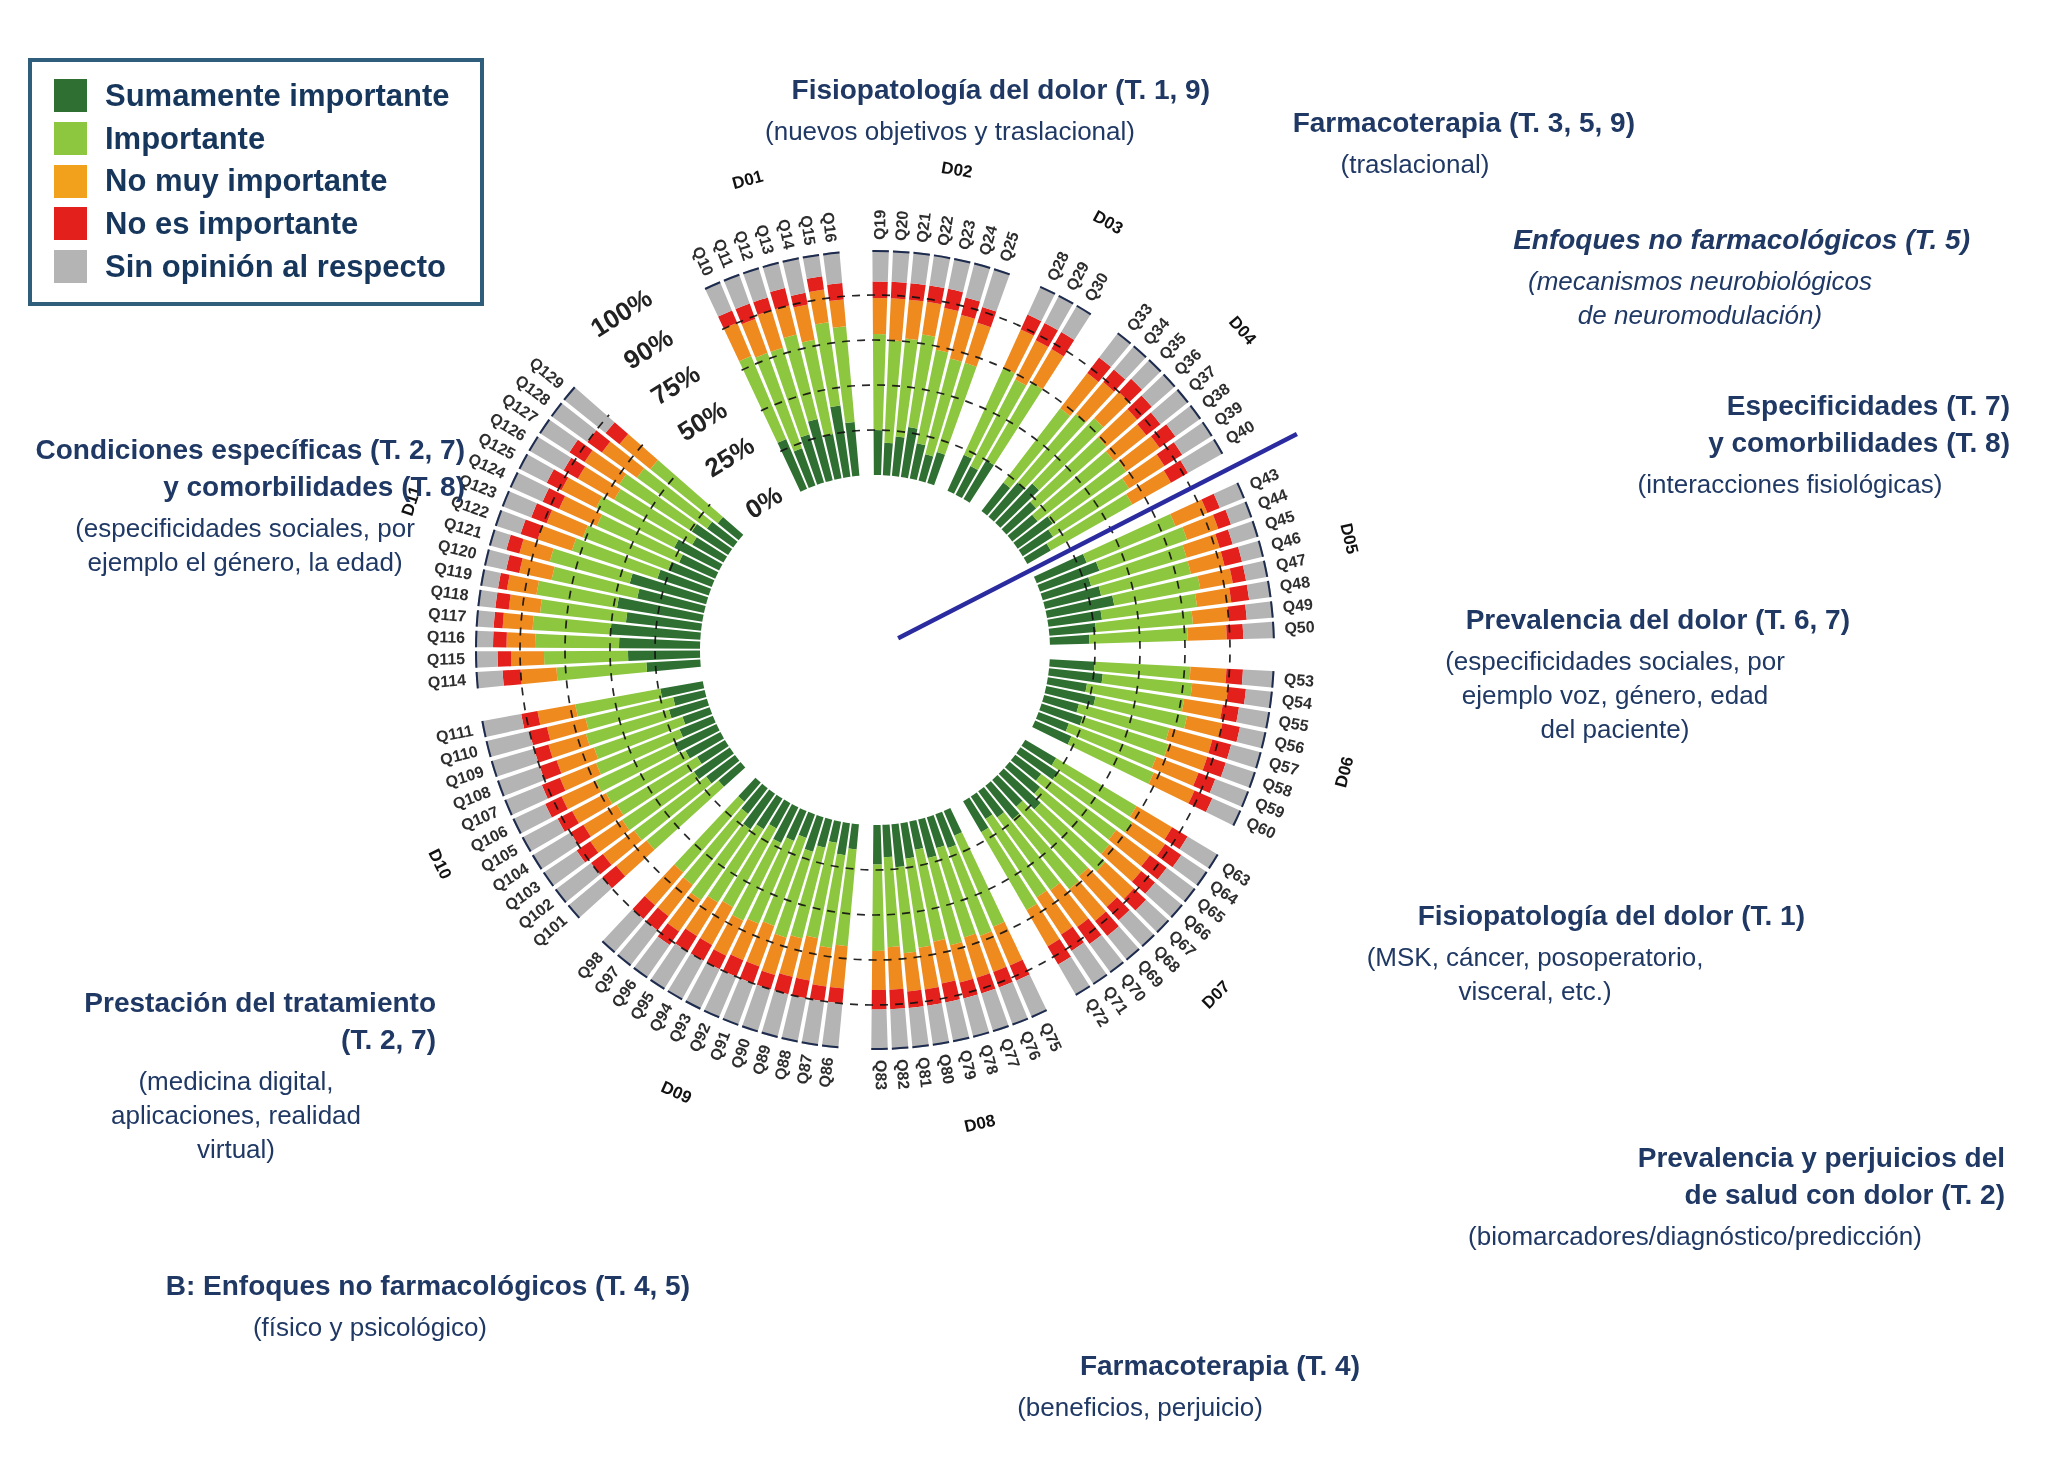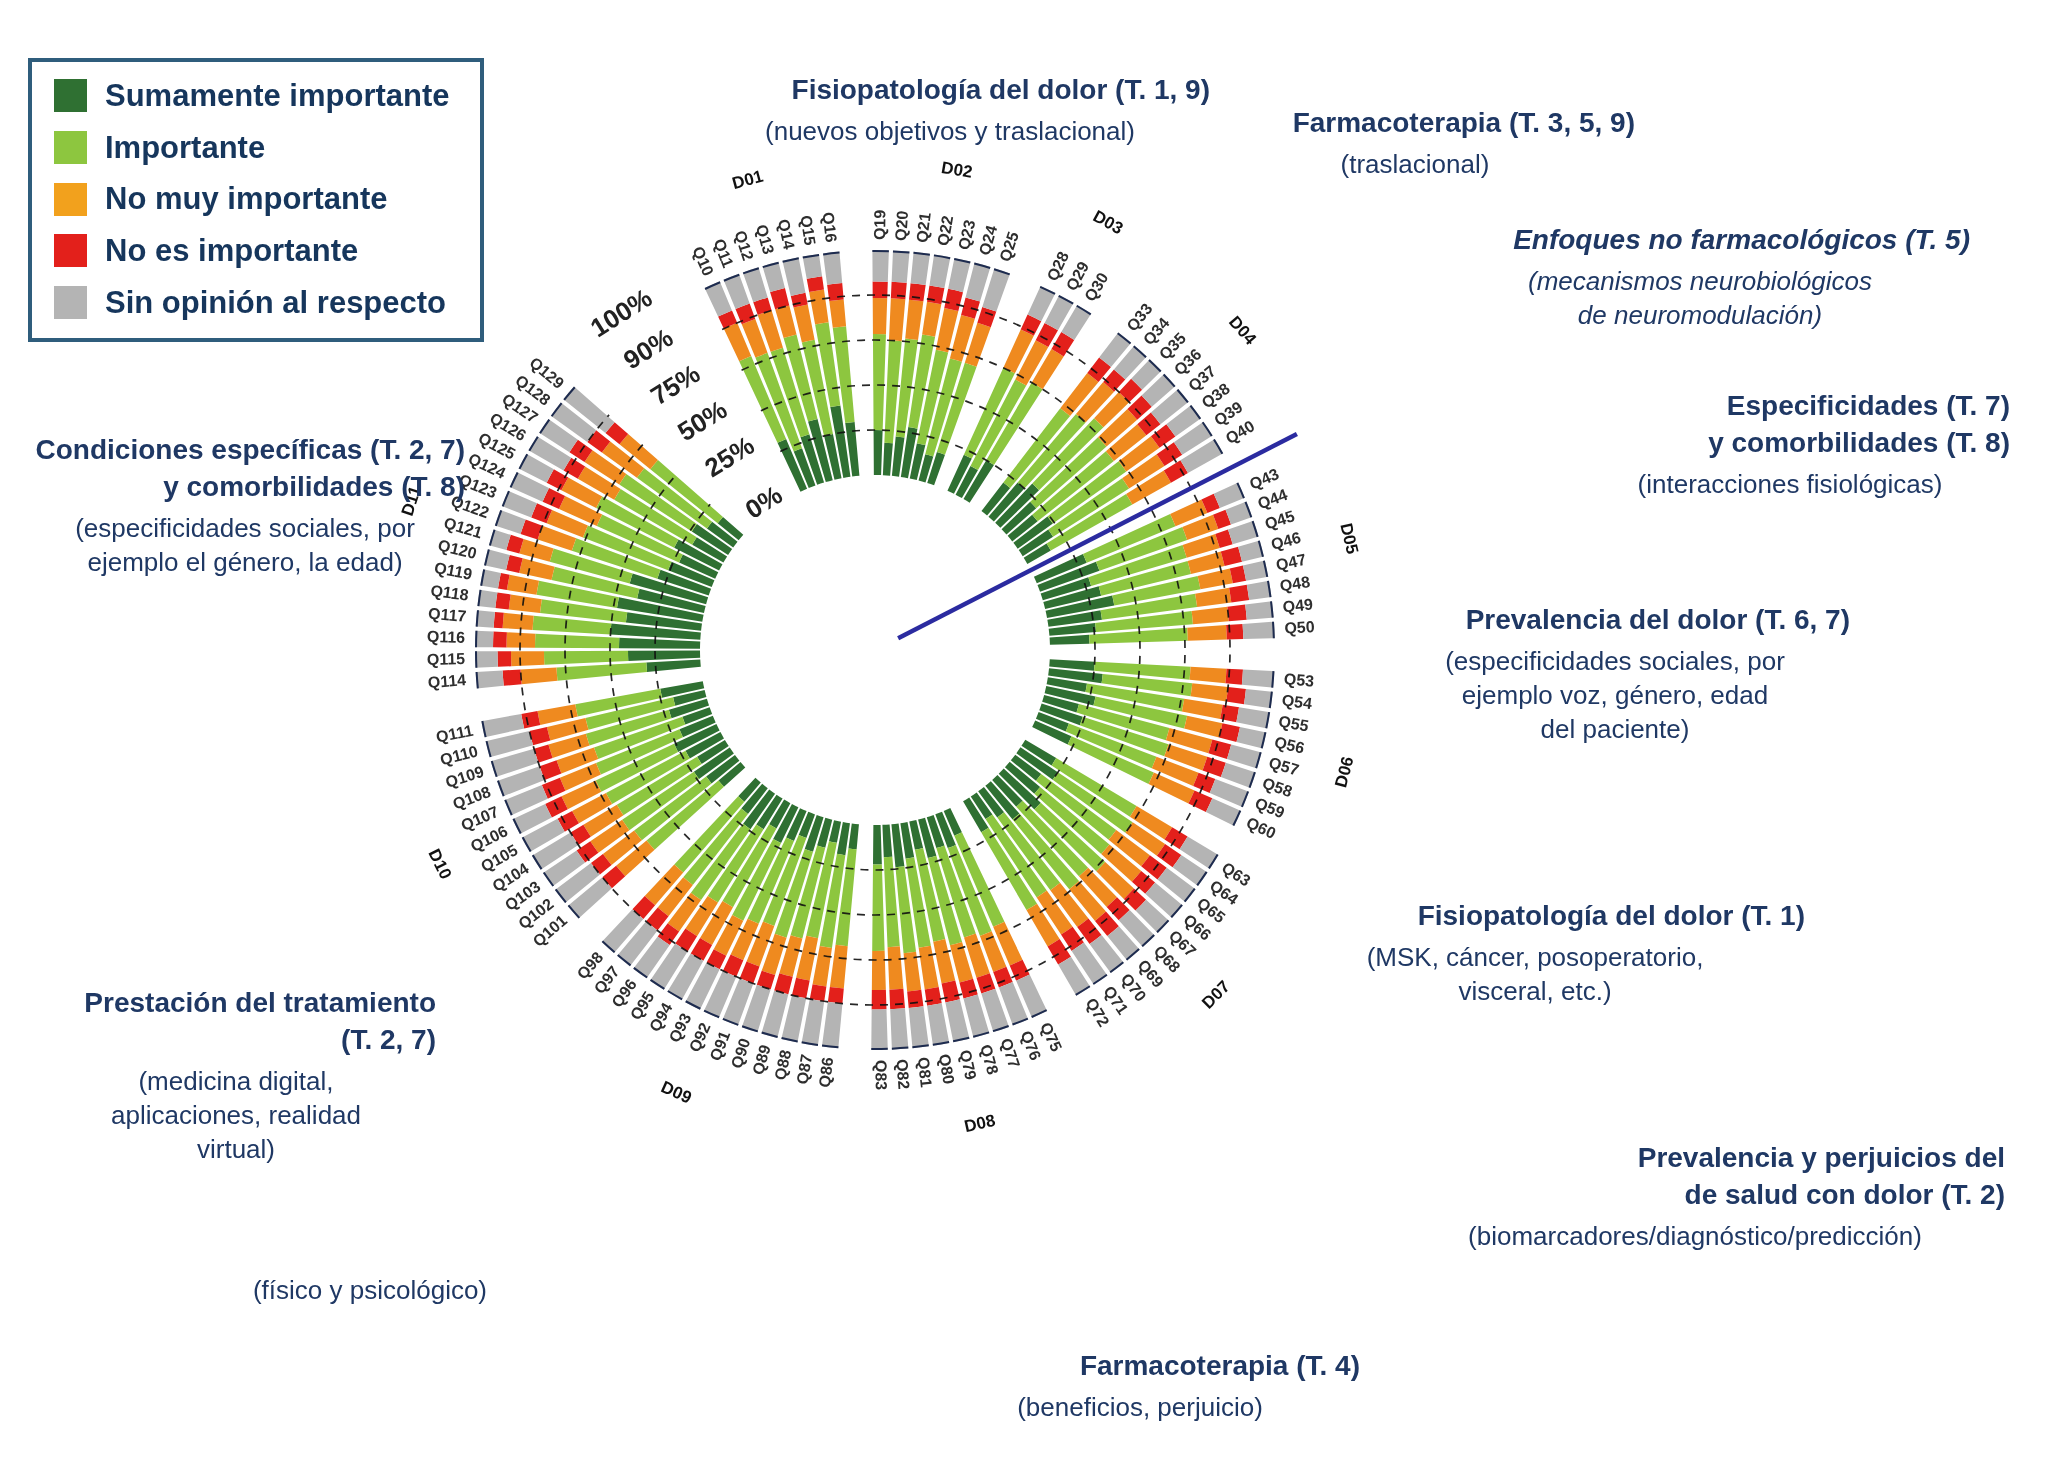--- a/index.html
+++ b/index.html
@@ -3,21 +3,21 @@
 <meta charset="utf-8">
 <style>
   html,body{margin:0;padding:0;background:#ffffff;}
   body{font-family:"Liberation Sans",sans-serif;}
   .stage{position:relative;width:2047px;height:1463px;background:#fff;overflow:hidden;}
   svg{position:absolute;left:0;top:0;font-family:"Liberation Sans",sans-serif;}
   .legend-box{
     position:absolute;left:28px;top:58px;z-index:6;
     border:4px solid #2f5d7c;background:#fff;
     padding:16px 30px 18px 22px;
-    display:flex;flex-direction:column;gap:16px;
+    display:flex;flex-direction:column;gap:7px;
   }
   .legend-row{display:flex;align-items:center;gap:18px;}
   .swatch{width:33px;height:33px;display:inline-block;flex:none;}
   .legend-label{font-size:31px;font-weight:bold;color:#16365c;white-space:nowrap;line-height:1.15;}
   .anno{position:absolute;text-align:center;color:#1f3864;z-index:5;}
   .anno .t{font-weight:bold;font-size:28px;line-height:1.32;text-align:right;}
   .anno .s{font-weight:normal;font-size:26px;line-height:1.3;margin-top:6px;}
 </style>
 </head>
 <body>
@@ -1037,20 +1037,23 @@
       </div>
       <div class="anno" style="left: 920px; top: 1348px; width: 440px;">
         <div class="t">
           <div>Farmacoterapia (T. 4)</div>
         </div>
         <div class="s">
           <div>(beneficios, perjuicio)</div>
         </div>
       </div>
       <div class="anno" style="left: 50px; top: 1268px; width: 640px;">
+        <div class="t">
+          <div>B: Enfoques no farmacológicos (T. 4, 5)</div>
+        </div>
         <div class="s">
           <div>(físico y psicológico)</div>
         </div>
       </div>
       <div class="anno" style="left: 36px; top: 985px; width: 400px;">
         <div class="t">
           <div>Prestación del tratamiento</div>
           <div>(T. 2, 7)</div>
         </div>
         <div class="s">

